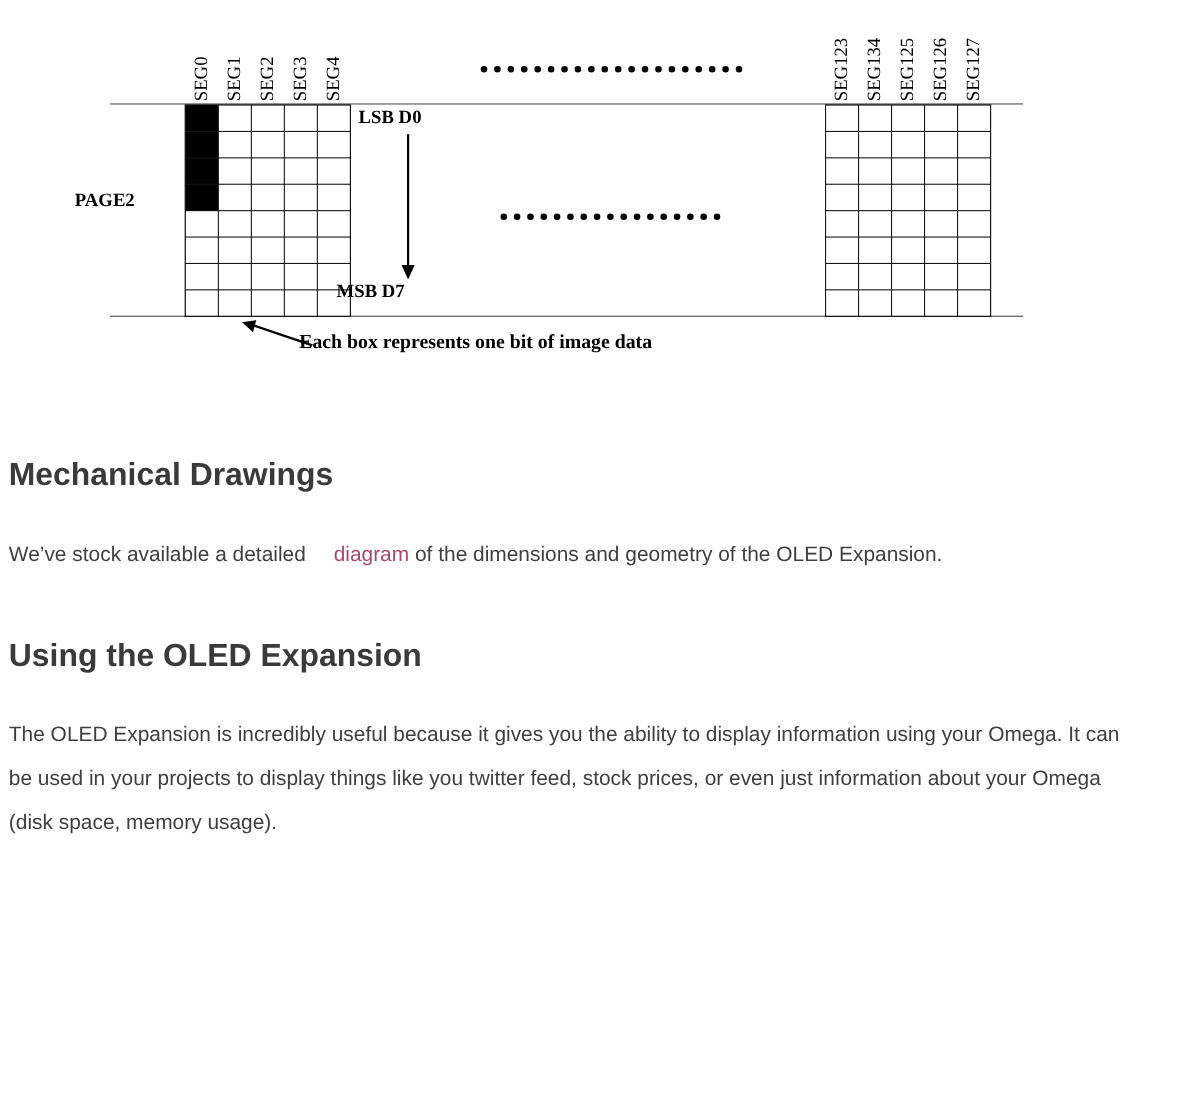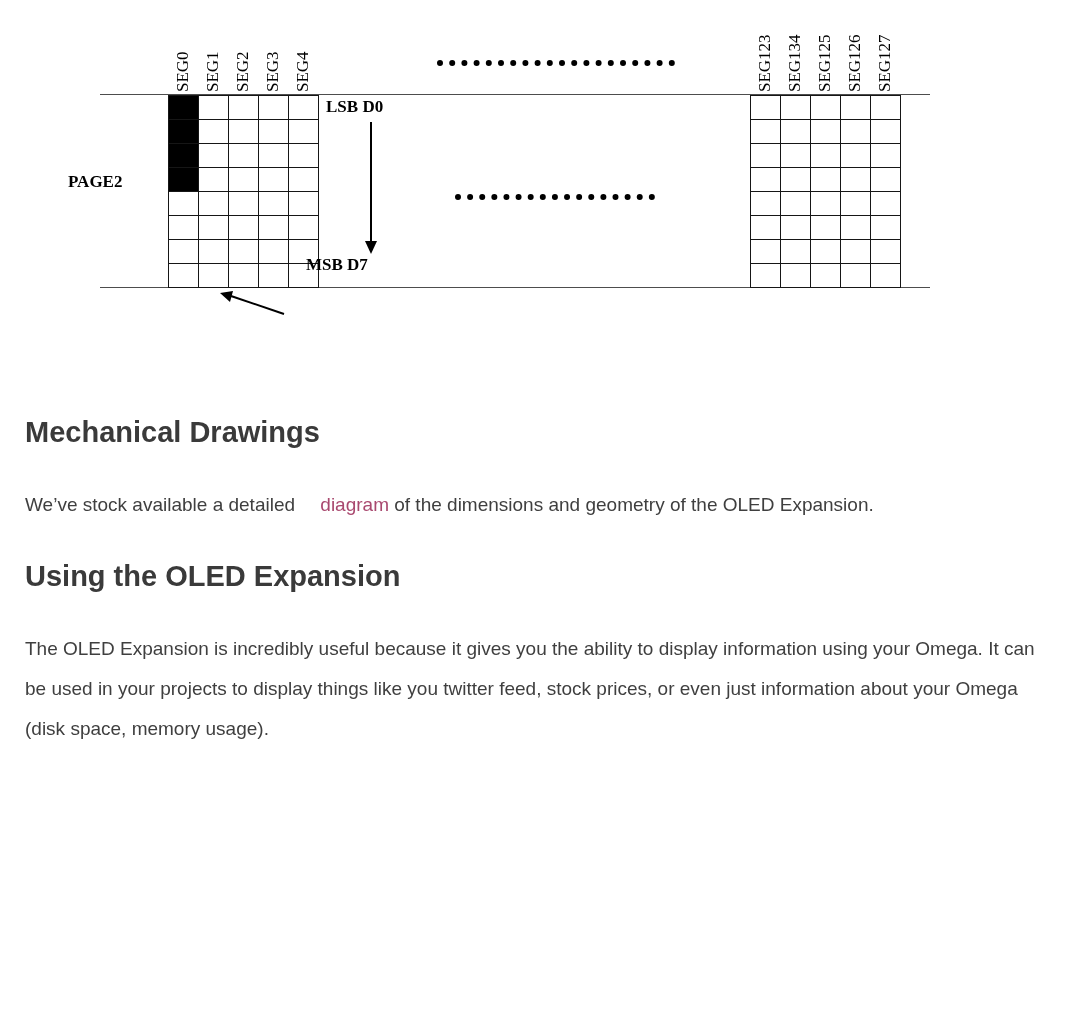--- a/index.html
+++ b/index.html
@@ -65,30 +65,30 @@
   .msb     { left: 306px; top: 255px; }
   .caption { left: 272px; top: 300px; font-size: 18px; }
 
   .dots { position: absolute; height: 0; border-top: 6px dotted #000; }
   .dots.upper { left: 437px; top: 60px;  width: 238px; }
   .dots.mid   { left: 455px; top: 194px; width: 200px; }
 
   .arrow-layer { position: absolute; left: 0; top: 0; pointer-events: none; }
 
   
-  .content { padding: 0 25px; }
+  .content { padding: 0 8px; }
   .section-heading {
     font-size: 29px;
     font-weight: bold;
     color: #3a3a3a;
     line-height: 34px;
     margin: 0;
   }
   .h-mech  { margin-top: 70px; }
-  .h-using { margin-top: 34px; }
+  .h-using { margin-top: 54px; }
   .body-p {
     font-size: 19px;
     line-height: 40px;
     max-width: 1012px;
     margin: 36px 0 0;
     color: var(--text);
   }
   .body-p.follow { margin-top: 24px; }
   .inline-link { color: var(--link); text-decoration: none; cursor: pointer; margin-left: 20px; }
   .page-bottom-pad { height: 90px; }
@@ -200,20 +200,21 @@
         <div class="cell"></div>
         <div class="cell"></div>
         <div class="cell"></div>
         <div class="cell"></div>
         <div class="cell"></div>
       </div>
 
     <span class="diag-label page2">PAGE2</span>
     <span class="diag-label lsb">LSB D0</span>
     <span class="diag-label msb">MSB D7</span>
+    <span class="diag-label caption">Each box represents one bit of image data</span>
 
     <div class="dots upper"></div>
     <div class="dots mid"></div>
 
     <svg class="arrow-layer" width="1077" height="345">
 
       <line x1="371" y1="122" x2="371" y2="246" stroke="#000" stroke-width="2"></line>
       <polygon points="371,254 365,241 377,241" fill="#000"></polygon>
 
       <line x1="284" y1="314" x2="231" y2="296" stroke="#000" stroke-width="2"></line>

